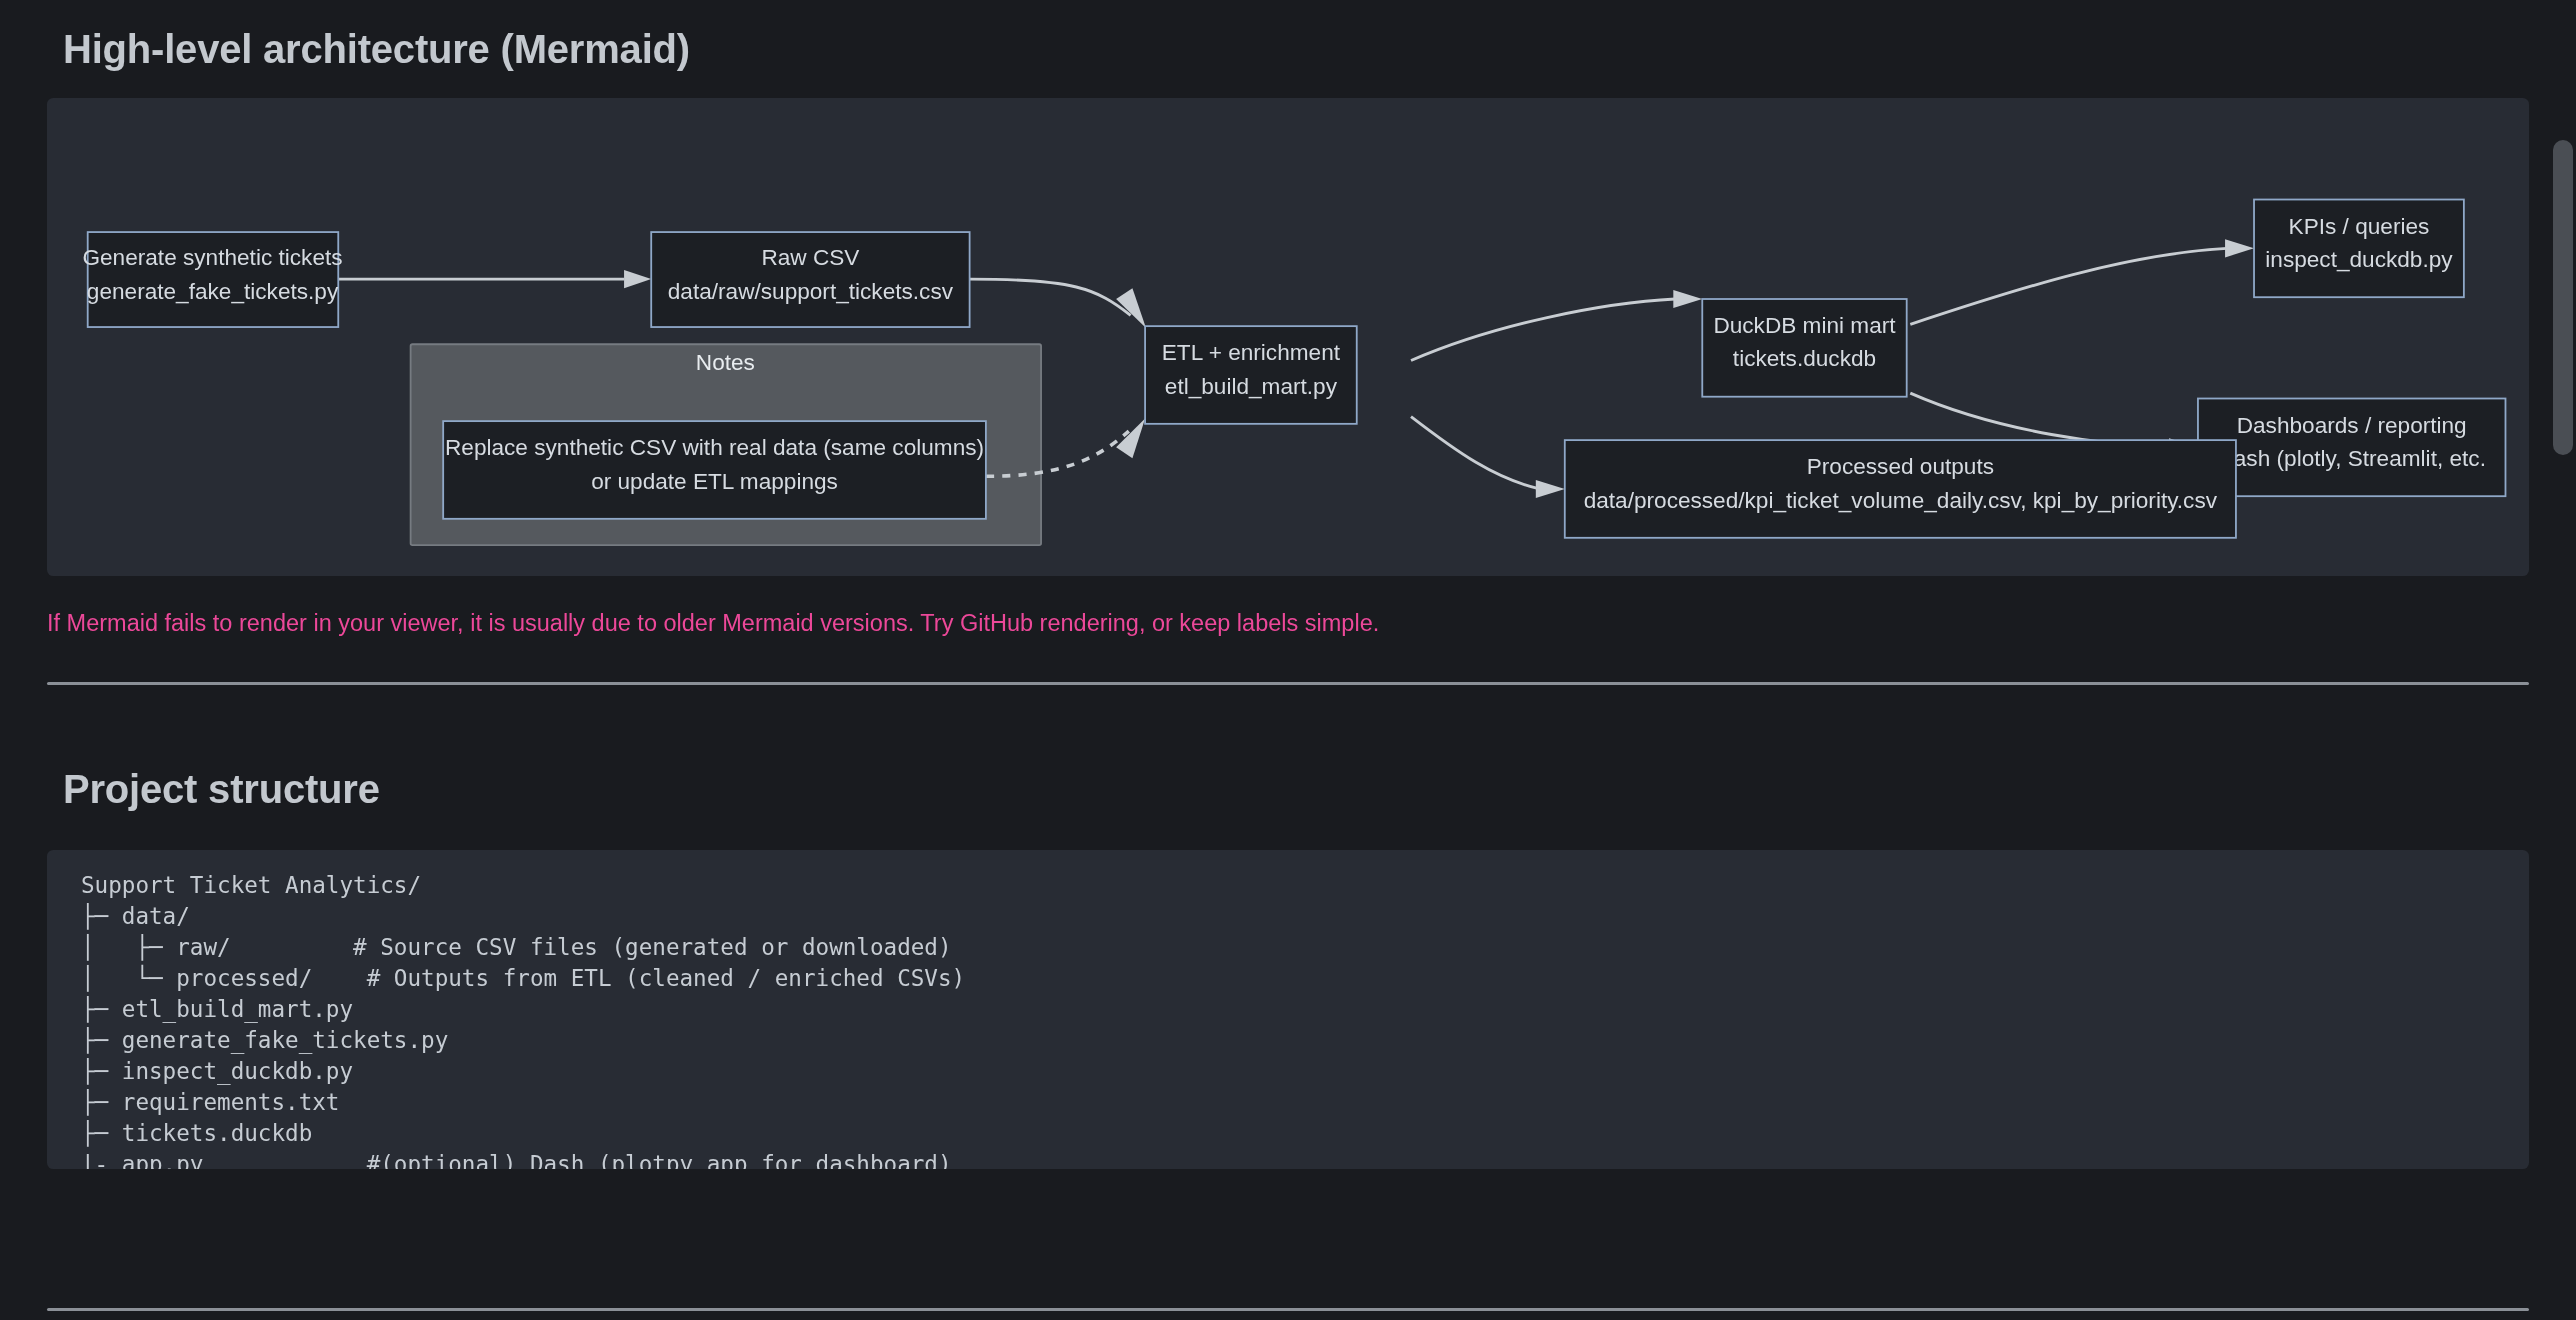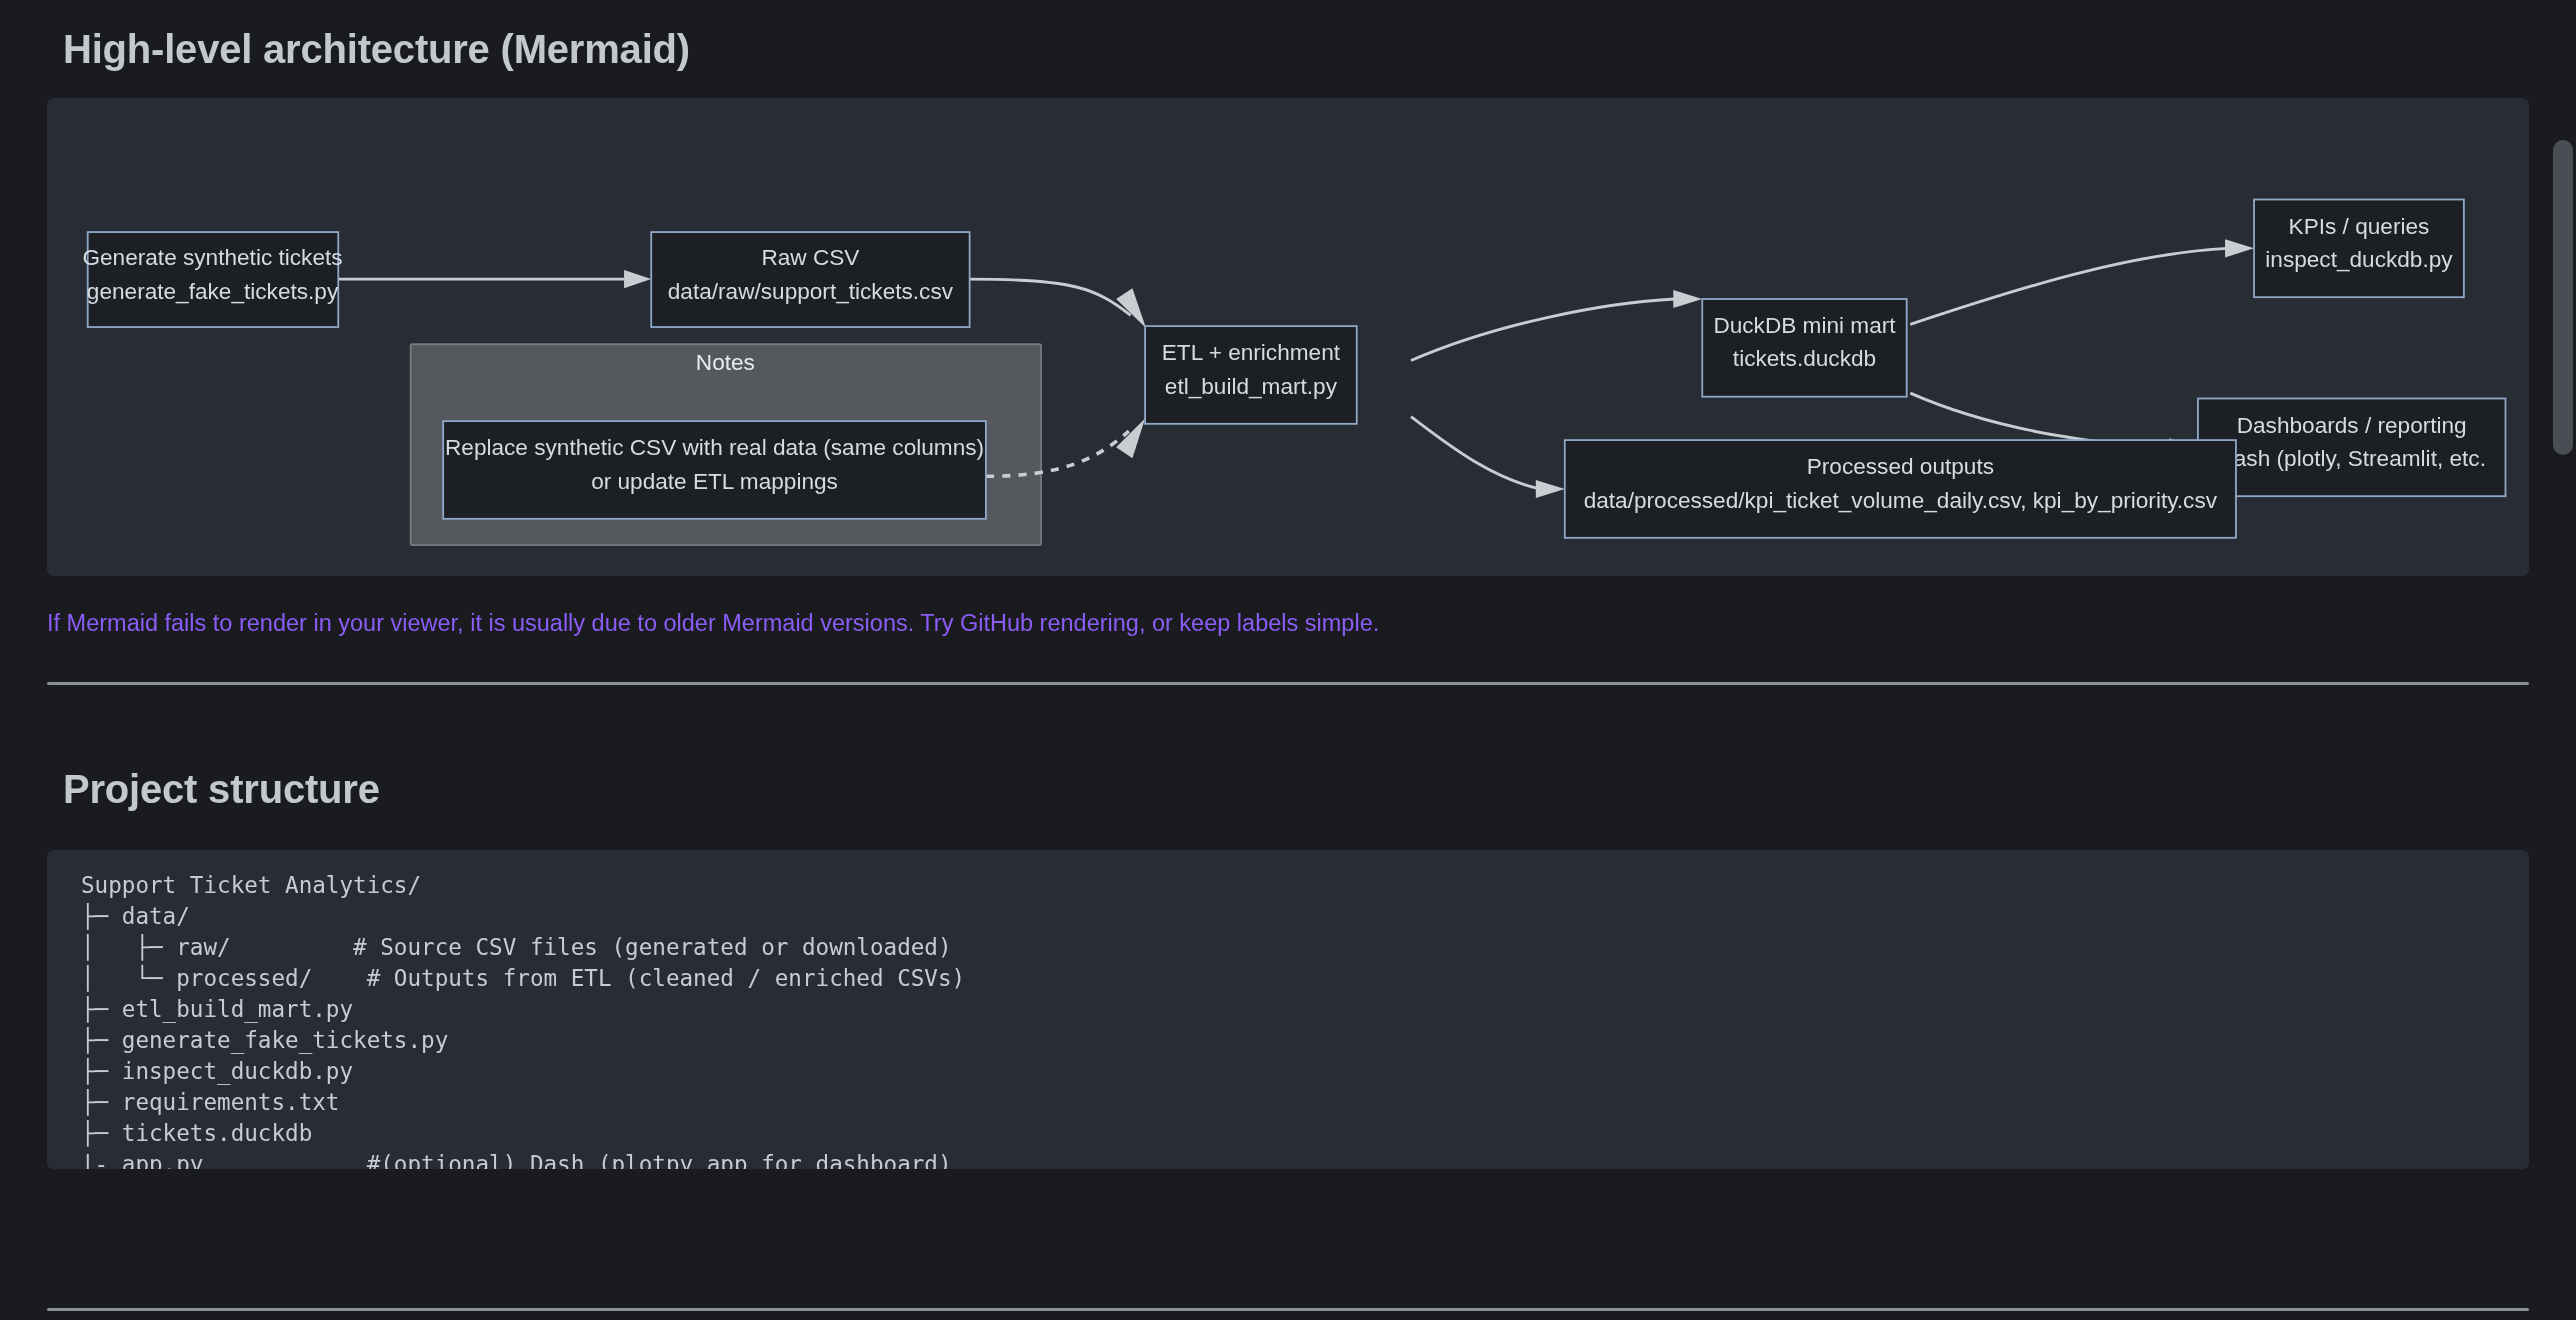--- a/index.html
+++ b/index.html
@@ -77,21 +77,21 @@
   }
   .arrowhead { fill: #c8cdd2; }
 
   
   .para {
     position: absolute;
     left: 47px;
     top: 608px;
     font-size: 23.5px;
     line-height: 31px;
-    color: #8b5cf6;
+    color: #ec4899;
   }
 
   
   .divider {
     position: absolute;
     left: 47px;
     width: 2482px;
     height: 2.7px;
     background: #8b9097;
     border-radius: 1.8px;

